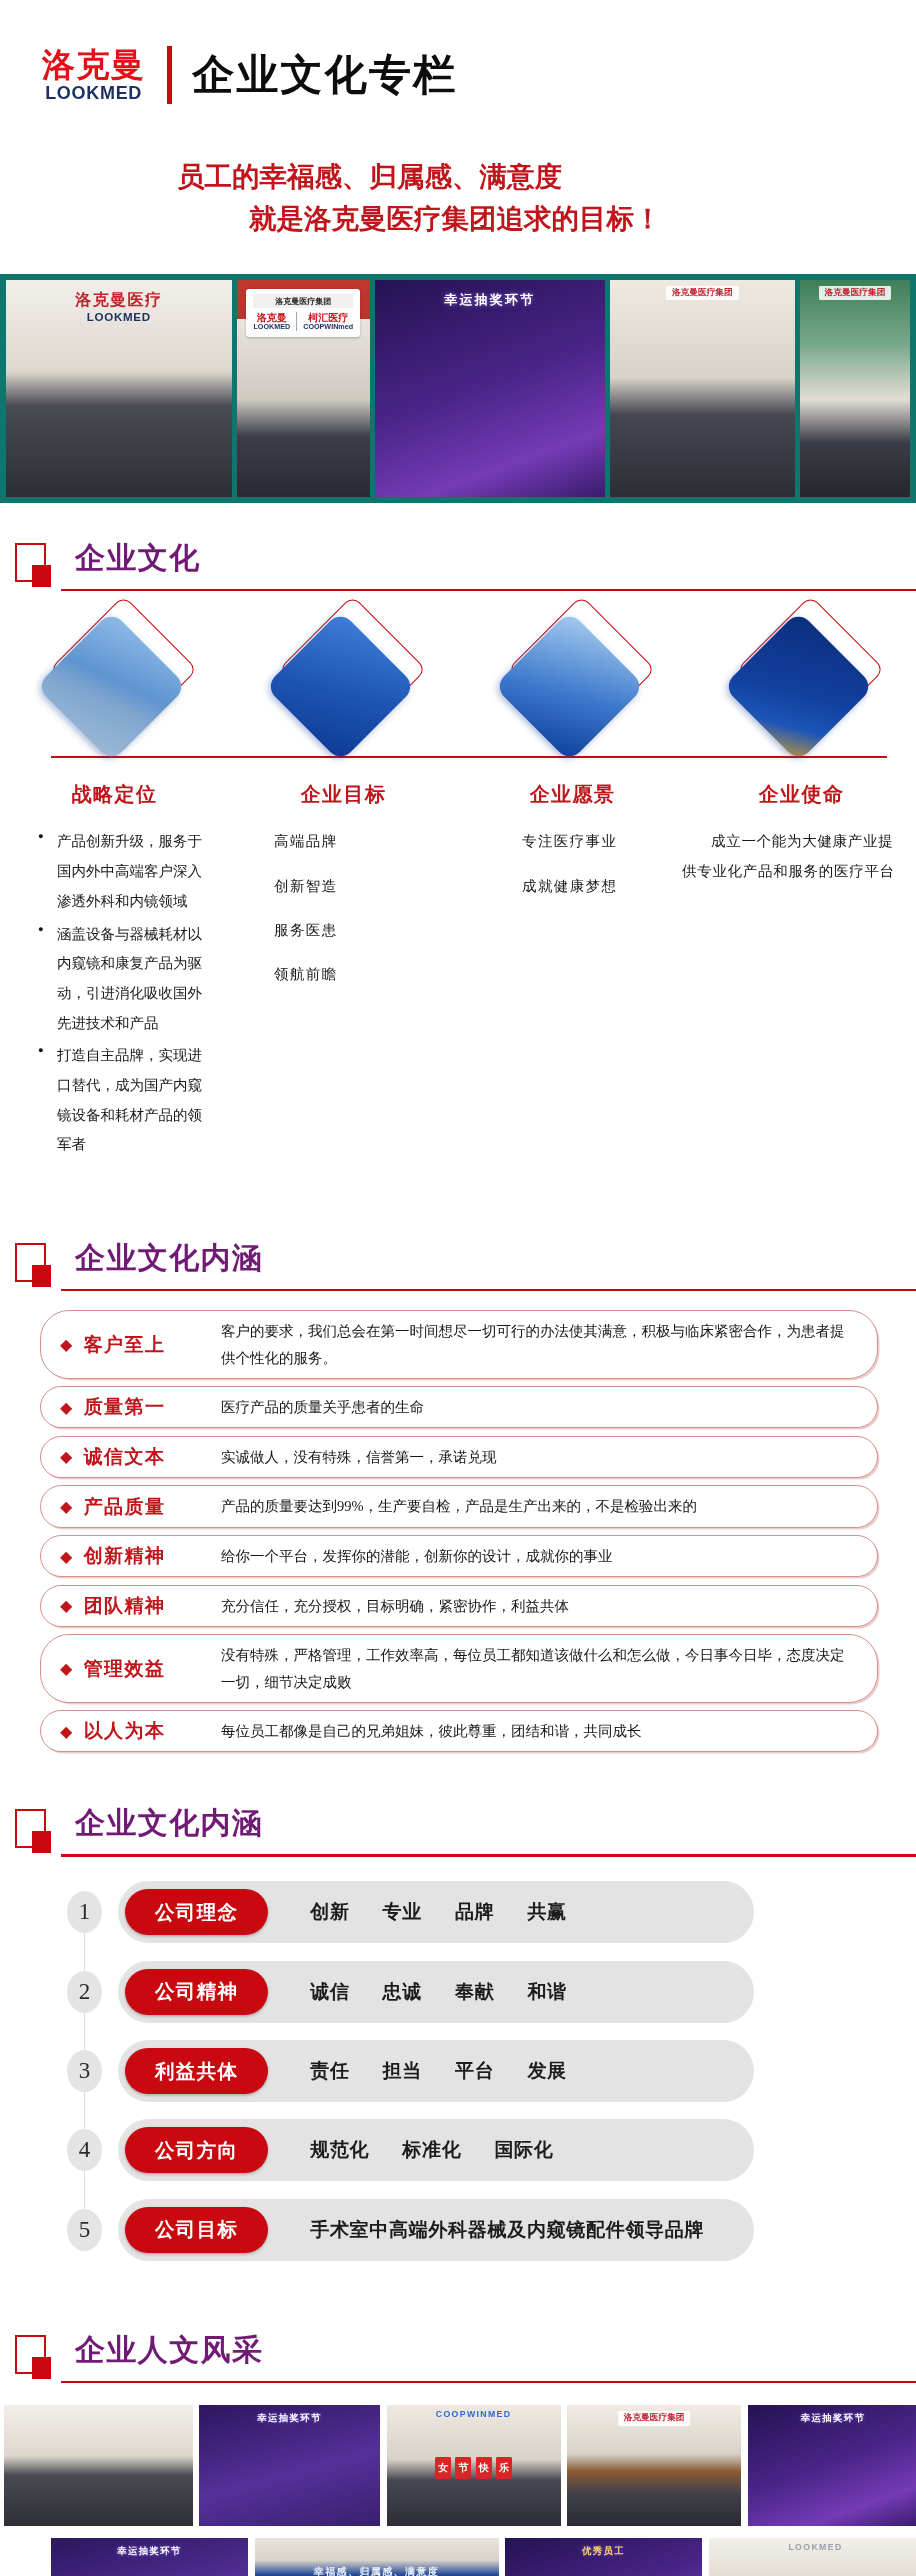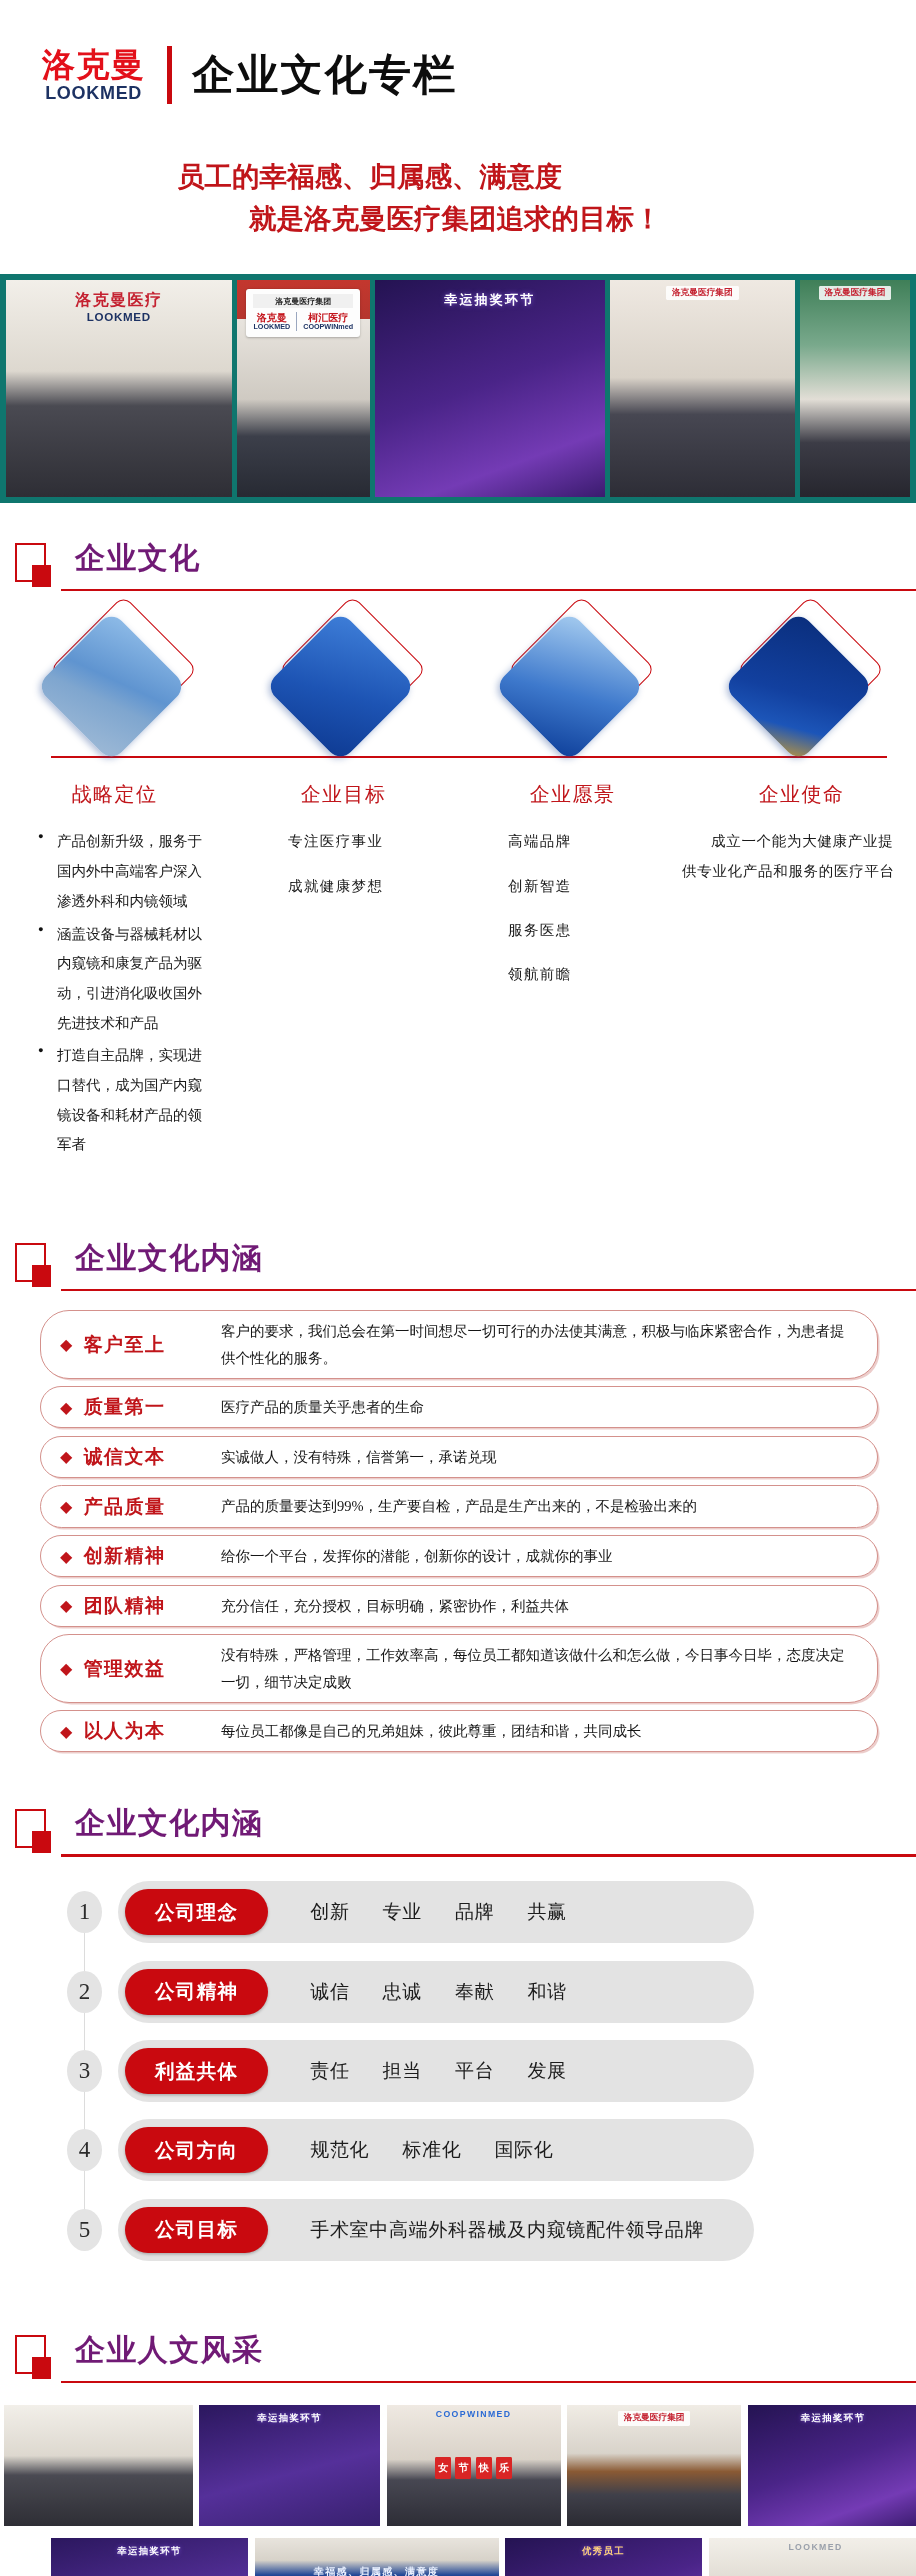--- a/index.html
+++ b/index.html
@@ -71,21 +71,21 @@
   .dwrap{position:relative;width:152px;height:150px;}
   .d-outline{position:absolute;left:32px;top:1.4px;width:103px;height:103px;border:1.4px solid #c9090f;border-radius:10px;transform:rotate(45deg);}
   .d-blue{position:absolute;left:19px;top:17.4px;width:107px;height:107px;border-radius:14.5px;transform:rotate(45deg);box-shadow:0 2.9px 7.2px rgba(20,60,140,.35);}
   .d1{background:linear-gradient(160deg,#8fbce8 0%,#5f94d0 45%,#7fa6cf 62%,#9db9d6 100%);}
   .d2{background:linear-gradient(150deg,#3f7fd9 0%,#1d54b4 55%,#0e3a92 100%);}
   .d3{background:linear-gradient(150deg,#a7cdf0 0%,#3e79cc 55%,#0e3f9a 100%);}
   .d4{background:linear-gradient(150deg,#0a2e7c 0%,#12409f 55%,#1c55b8 78%,#b9953f 100%);}
   .baseline{position:absolute;left:51px;right:29px;bottom:7.2px;height:2.2px;background:#c9090f;}
 
   .caption-row{display:flex;margin-top:16px;}
-  .caption-row .cap{width:25%;text-align:center;color:#c0151a;font-weight:400;font-size:20px;letter-spacing:1.4px;}
+  .caption-row .cap{width:25%;text-align:center;color:#c0151a;font-weight:700;font-size:20px;letter-spacing:1.4px;}
 
   .col-row{display:flex;margin-top:19px;gap:20px;}
   .col{width:25%;box-sizing:border-box;font-size:14.5px;line-height:2.05;color:#1a1a1a;}
   .col ul{list-style:none;margin:0;padding:0 5.8px 0 38px;}
   .col ul li{position:relative;padding-left:19px;margin-bottom:2.9px;}
   .col ul li::before{content:"●";position:absolute;left:0;top:0;font-size:9.4px;color:#111;}
   .col .line{margin:0 0 14.5px 40px;letter-spacing:1.4px;}
   .col .vision{margin-left:54px;}
   .col .para{margin:0 11.6px 0 -20px;text-indent:2em;letter-spacing:0.7px;}
 
@@ -96,21 +96,21 @@
   .pill-label .dm{font-size:16px;}
   .pill-desc{flex:1;font-size:14.5px;line-height:1.8;color:#161616;}
 
   
   .timeline{position:relative;margin:24.6px 0 0 67px;}
   .tl-line{position:absolute;left:16.6px;top:29px;bottom:29px;width:1.4px;background:#dcdcdc;}
   .tl-item{position:relative;display:flex;align-items:center;margin-bottom:17.4px;}
   .tl-num{width:35px;height:42px;border-radius:50%;background:#e4e4e4;color:#2b2b2b;font-family:"Liberation Serif",serif;font-size:23px;display:flex;align-items:center;justify-content:center;flex-shrink:0;z-index:1;}
   .tl-bar{margin-left:16px;width:636px;height:62px;background:#e3e3e3;border-radius:31px;display:flex;align-items:center;padding-left:7.2px;box-sizing:border-box;}
   .tl-pill{width:143px;height:46px;border-radius:23px;background:#c9090f;color:#fff;font-weight:900;font-size:19.5px;letter-spacing:1.4px;display:flex;align-items:center;justify-content:center;flex-shrink:0;box-shadow:0 1.4px 2.9px rgba(0,0,0,.25);}
-  .tl-words{margin-left:42px;font-family:"Liberation Serif","DejaVu Serif",serif;font-size:19px;color:#1c1c1c;letter-spacing:0.7px;}
+  .tl-words{margin-left:42px;font-family:"Liberation Serif","DejaVu Serif",serif;font-size:19px;color:#1c1c1c;letter-spacing:0.7px;font-weight:bold;}
   .tl-words span{margin-right:33px;}
   .tl-words span:last-child{margin-right:0;}
 
   
   .g-row{display:flex;gap:6.5px;}
   .g-row1{margin:22px 3.6px 0 3.6px;height:121px;}
   .g-row2{margin:11.6px 0 0 51px;height:124px;width:865px;}
   .g-row .ph{height:100%;}
 
   .w1{width:189px;} .w2{width:181px;} .w3{width:174px;} .w4{width:174px;} .w5{width:171px;}
@@ -218,28 +218,28 @@
 
   <div class="col-row serif">
     <div class="col">
       <ul>
         <li>产品创新升级，服务于国内外中高端客户深入渗透外科和内镜领域</li>
         <li>涵盖设备与器械耗材以内窥镜和康复产品为驱动，引进消化吸收国外先进技术和产品</li>
         <li>打造自主品牌，实现进口替代，成为国产内窥镜设备和耗材产品的领军者</li>
       </ul>
     </div>
     <div class="col">
-      <div class="line vision">专注医疗事业</div>
-      <div class="line vision">成就健康梦想</div>
-    </div>
-    <div class="col">
       <div class="line">高端品牌</div>
       <div class="line">创新智造</div>
       <div class="line">服务医患</div>
       <div class="line">领航前瞻</div>
+    </div>
+    <div class="col">
+      <div class="line vision">专注医疗事业</div>
+      <div class="line vision">成就健康梦想</div>
     </div>
     <div class="col">
       <p class="para" style="margin-top:0;">成立一个能为大健康产业提供专业化产品和服务的医疗平台</p>
     </div>
   </div>
 </section>
 
 <section style="margin-top:75px;">
   <div class="sec-head">
     <div class="sq">

